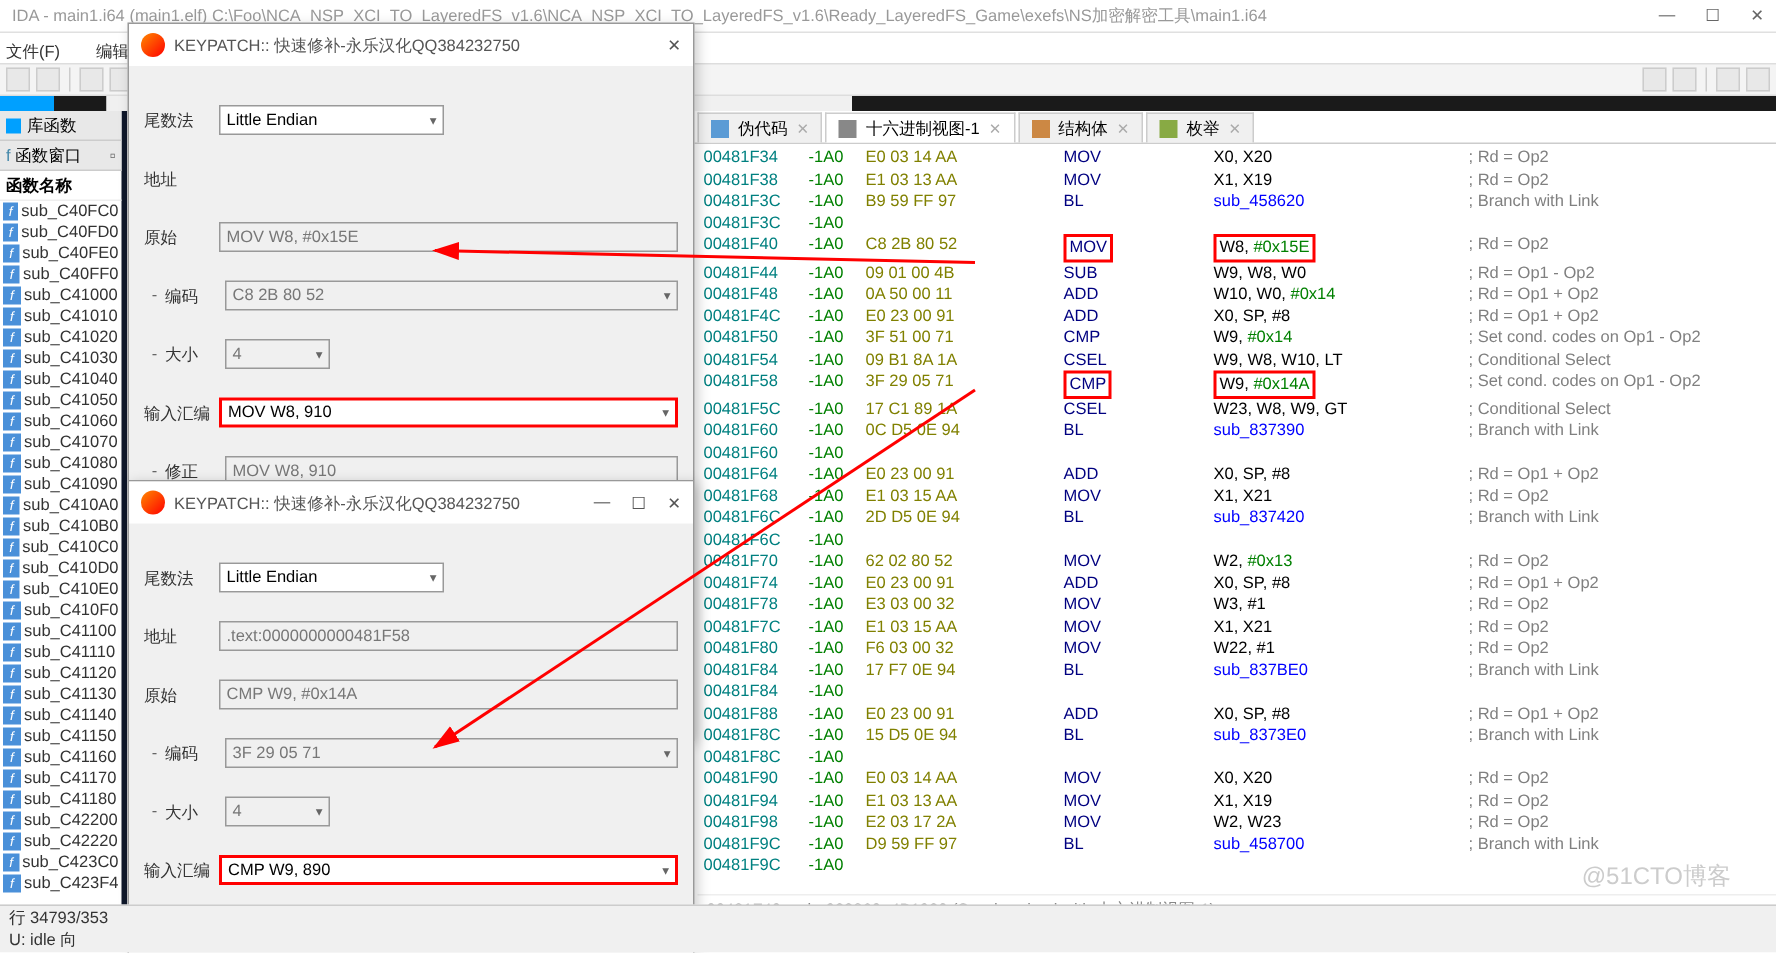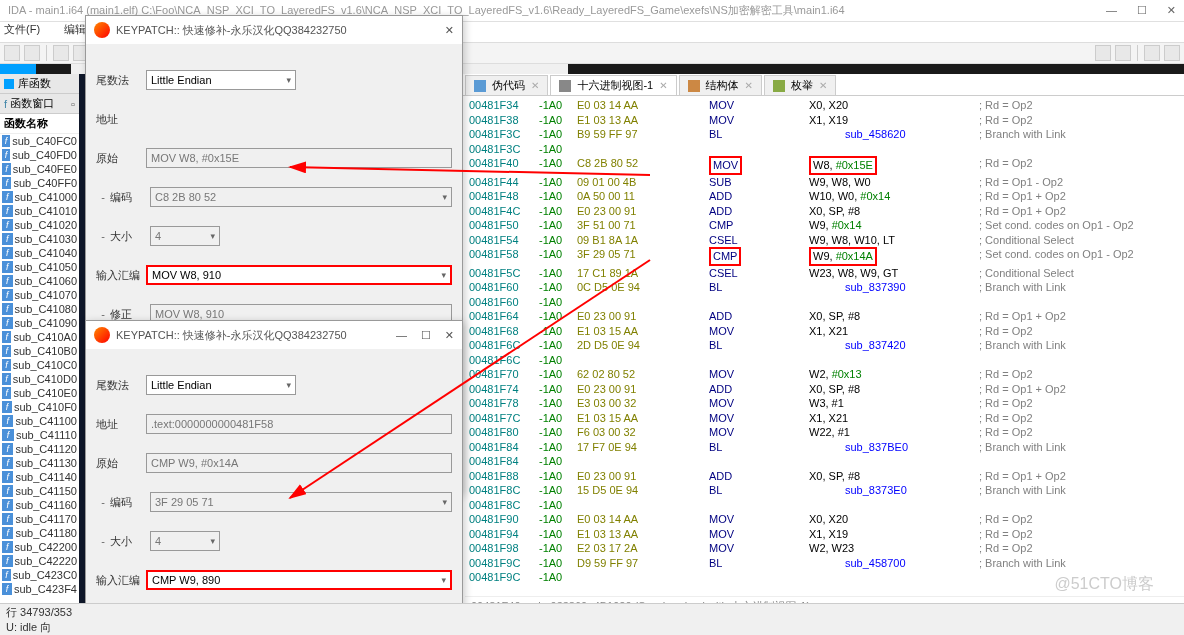--- a/index.html
+++ b/index.html
@@ -2,32 +2,32 @@
 <html><head>
 <meta charset="utf-8">
 <style>
 * { margin: 0; padding: 0; box-sizing: border-box; font-family: "Microsoft YaHei", Arial, sans-serif; font-size: 11px; }
 body { background: #fff; width: 1184px; height: 635px; overflow: hidden; position: relative; }
 
 .titlebar { height: 22px; background: #fff; border-bottom: 1px solid #e0e0e0; display: flex; align-items: center; padding: 0 8px; color: #999; }
 .titlebar .controls { margin-left: auto; display: flex; gap: 20px; color: #666; }
 .titlebar .controls span { cursor: pointer; }
 
-.menubar { height: 20px; display: flex; align-items: flex-start; padding: 0 4px; gap: 24px; color: #333; }
+.menubar { height: 20px; display: flex; align-items: flex-end; padding: 0 4px; gap: 24px; color: #333; }
 
 .toolbar { height: 22px; background: #f4f4f4; border-top: 1px solid #ddd; border-bottom: 1px solid #ddd; display: flex; align-items: center; padding: 0 4px; gap: 4px; }
 .toolbar .tb-btn { width: 16px; height: 16px; background: #e8e8e8; border: 1px solid #ccc; }
 .toolbar .sep { width: 1px; height: 16px; background: #ccc; margin: 0 2px; }
 
 .colorbar { height: 10px; display: flex; }
 .colorbar div { flex: 1; }
 
 .main { display: flex; height: 540px; }
 
-.sidebar { width: 85px; background: #fff; border-right: 6px solid #0f172a; }
+.sidebar { width: 85px; background: #fff; border-right: 4px solid #0f172a; }
 .sidebar-header { background: #e8e8e8; padding: 2px 4px; border-bottom: 1px solid #ccc; display:flex; align-items:center; }
 .sidebar-header .x { margin-left:auto; color:#666; }
 .sidebar .hdr2 { padding: 2px 4px; font-weight: bold; border-bottom: 1px solid #eee; }
 .fn-list { overflow: hidden; }
 .fn-item { display: flex; align-items: center; padding: 1px 2px; gap: 2px; color: #333; white-space: nowrap; }
 .fn-item .fic { width: 12px; height: 12px; background: #4a90d9; display: inline-flex; align-items: center; justify-content: center; color: #fff; font-size: 9px; font-style: italic; }
 
 .content { flex: 1; position: relative; background: #fff; }
 
 .tabs { height: 22px; display: flex; align-items: flex-end; border-bottom: 1px solid #ccc; padding-left: 380px; gap: 2px; }
@@ -38,21 +38,21 @@
 
 .disasm { position: absolute; left: 380px; top: 22px; right: 0; bottom: 20px; font-family: Consolas, monospace; font-size: 11px; line-height: 14.5px; padding: 2px 4px; white-space: pre; overflow:hidden; }
 .disasm .row { display: flex; }
 .addr { color: #008080; width: 70px; }
 .offs { color: #008000; width: 38px; }
 .byt { color: #808000; width: 132px; }
 .mn { color: #000080; width: 100px; font-weight:normal; }
 .ops { width: 170px; }
 .cm { color: #808080; }
 .hex { color: #008000; }
-.call { color: #0000ff; margin-left: 36px; }
+.call { color: #0000ff; }
 .rbox { border: 2px solid #ff0000; padding: 0 2px; display:inline-block; }
 
 .syncbar { position:absolute; left:380px; right:0; bottom:0; height:18px; color:#888; padding:2px 6px; border-top:1px solid #eee;}
 
 .dialog { position: absolute; background: #f0f0f0; border: 1px solid #999; box-shadow: 2px 2px 8px rgba(0,0,0,0.2); }
 .dlg-title { height: 28px; display: flex; align-items: center; padding: 0 8px; background: #fff; }
 .dlg-title .ico { width: 16px; height: 16px; background: linear-gradient(135deg,#f80,#f00); border-radius: 50%; margin-right: 6px; }
 .dlg-title .txt { color: #555; }
 .dlg-title .wc { margin-left: auto; display: flex; gap: 14px; color: #555; }
 .dlg-body { padding: 8px 10px; }

